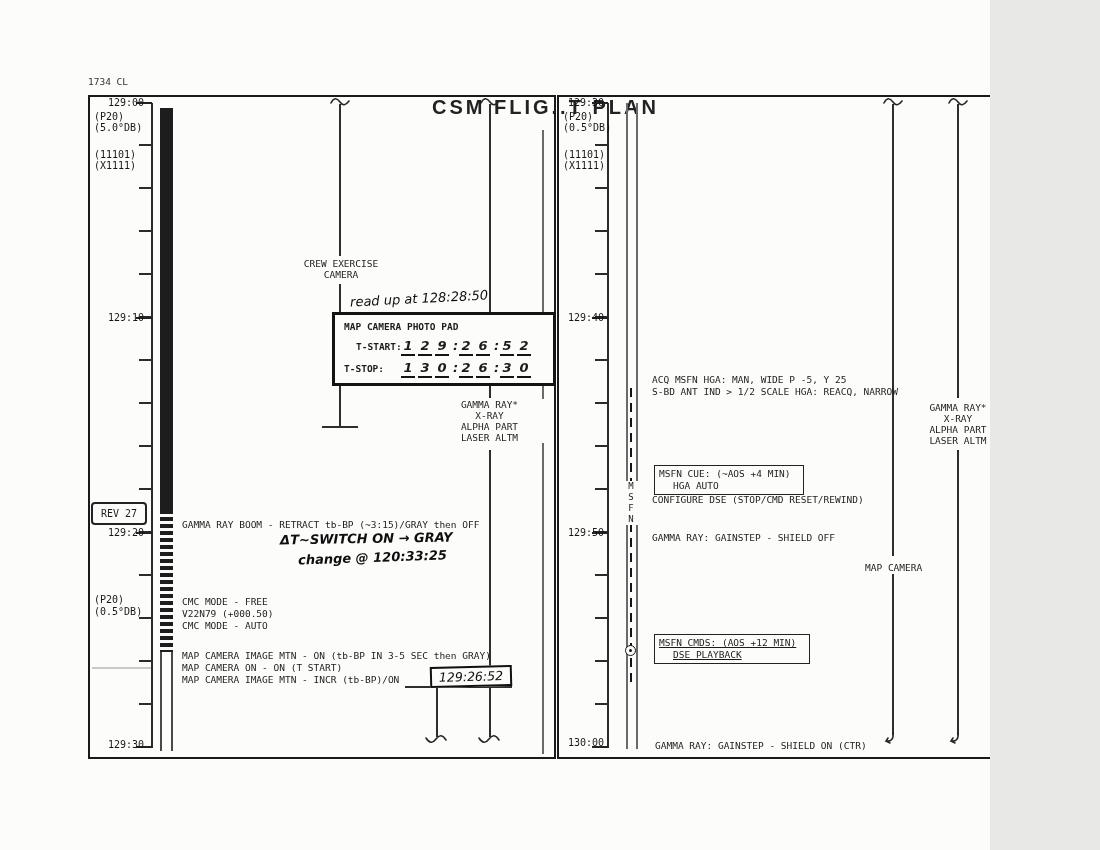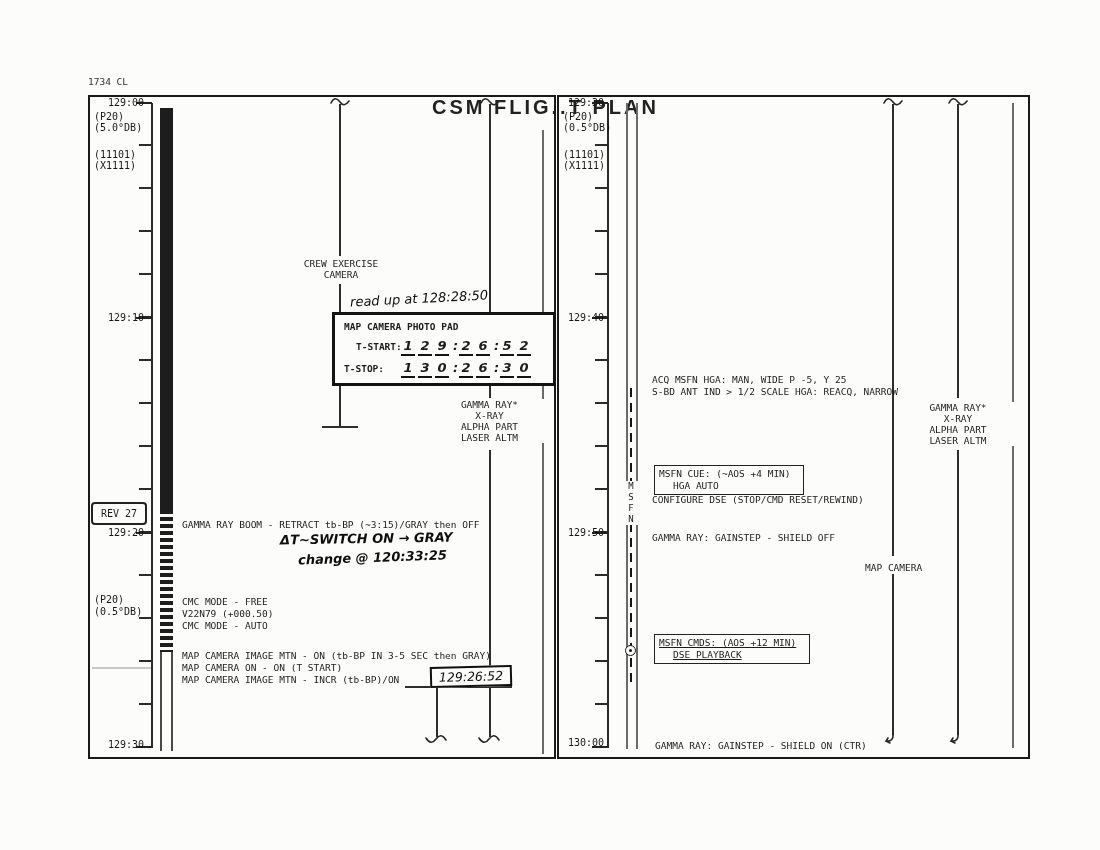--- a/index.html
+++ b/index.html
@@ -1,16 +1,16 @@
 <!DOCTYPE html>
 <html><head>
 <meta charset="utf-8">
 <style>
   html,body{margin:0;padding:0;background:#e8e8e6;}
-  .page{position:relative;width:1100px;height:850px;background:#fcfcfa;overflow:hidden;
+  .page{position:relative;width:990px;height:850px;background:#fcfcfa;overflow:hidden;
         font-family:"DejaVu Sans Mono",monospace;color:#1c1c1c;}
   .mono{position:absolute;font:9.5px/11.5px "DejaVu Sans Mono",monospace;color:#1c1c1c;white-space:pre;}
   .lbl{position:absolute;font:10px/12px "DejaVu Sans Mono",monospace;color:#161616;white-space:pre;}
   .right{text-align:right;}
   .panel{position:absolute;border:2px solid #1a1a1a;background:transparent;}
   .vl{position:absolute;width:1.5px;background:#2e2e2e;}
   .vl.lt{background:#6a6a6a;}
   .hl{position:absolute;height:1.5px;background:#2e2e2e;}
   .ticks{position:absolute;width:12px;
          background:repeating-linear-gradient(to bottom,transparent 0,transparent 41.1px,#2b2b2b 41.1px,#2b2b2b 43px);}

